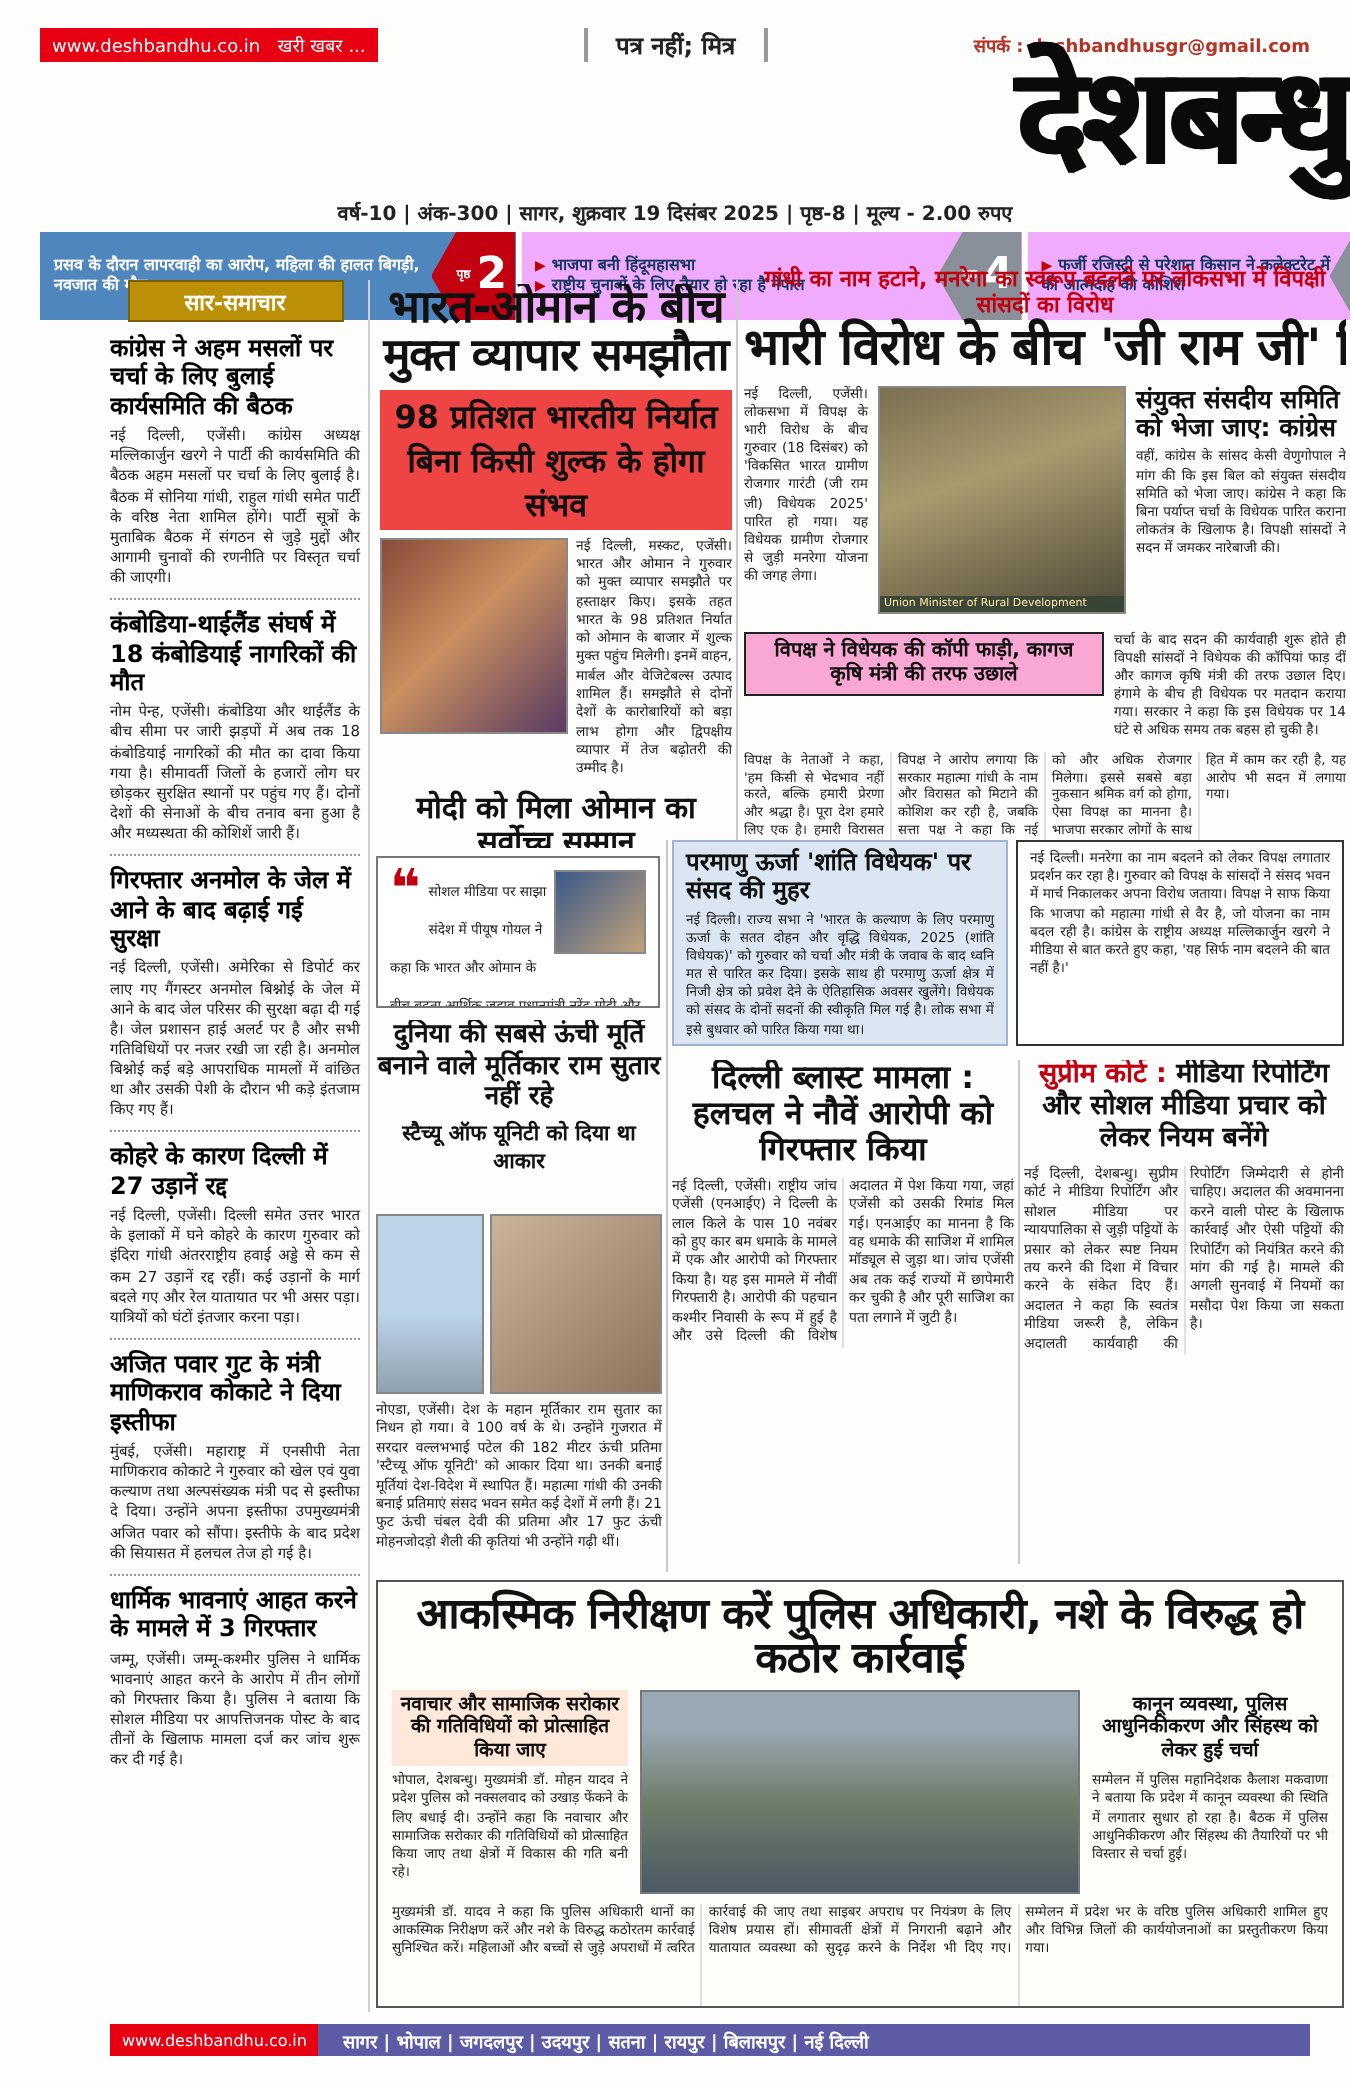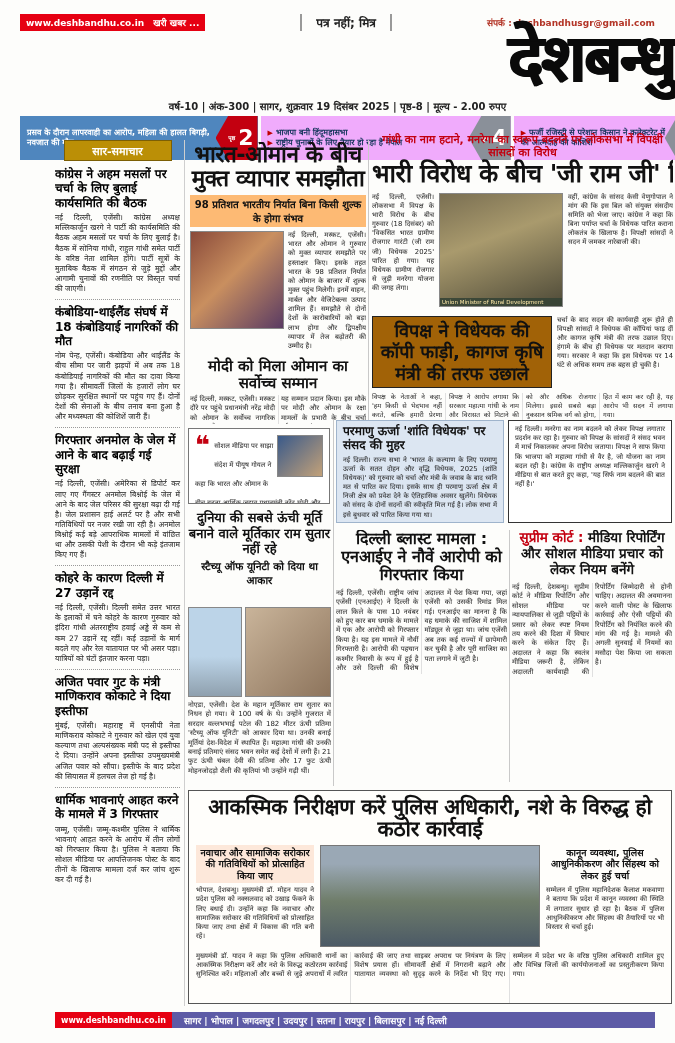--- a/index.html
+++ b/index.html
@@ -1,21 +1,21 @@
 <!DOCTYPE html>
 <html lang="hi"><head>
 <meta charset="utf-8">
 <style>
   html,body{margin:0;padding:0;background:#e8e8e4;}
   .page{position:relative;width:675px;height:1043px;margin:0 auto;background:#fdfdfb;
         font-family:"DejaVu Sans","Liberation Sans",sans-serif;color:#111;overflow:hidden;}
   
   .topstrip{position:absolute;top:12px;left:20px;right:20px;height:20px;display:flex;
             align-items:center;justify-content:space-between;font-size:9px;}
-  .sitebox{background:#e60012;color:#fff;font-weight:bold;padding:2px 6px;white-space:nowrap;}
+  .sitebox{background:#e60012;color:#fff;font-weight:normal;padding:2px 6px;white-space:nowrap;}
   .sitebox .tag{margin-left:6px;}
   .slogan{font-weight:bold;font-size:12px;color:#222;border-left:2px solid #999;border-right:2px solid #999;padding:0 14px;}
   .contact{color:#b33426;font-weight:bold;}
   
   .masthead{position:absolute;top:26px;left:0;right:0;text-align:right;}
   .masthead .title{font-size:66px;line-height:1.0;font-weight:900;color:#0a0a0a;letter-spacing:-2px;
                    text-shadow:1px 0 #0a0a0a,-1px 0 #0a0a0a;}
   .dateline{position:absolute;top:99px;left:0;right:0;text-align:center;font-size:10px;font-weight:bold;color:#222;}
   
   .teasers{position:absolute;top:116px;left:20px;right:20px;height:44px;display:flex;gap:3px;}
@@ -34,21 +34,21 @@
   .photo{position:relative;border:1px solid #888;}
   .vline{position:absolute;width:1px;background:#c9c9c9;}
   
   .sidebar{position:absolute;left:55px;top:140px;width:130px;height:866px;overflow:hidden;border-right:1px solid #cfcfcf;padding-right:4px;box-sizing:border-box;}
   .sidebar-title{margin:0 auto 6px;width:106px;text-align:center;background:#bb8f06;color:#fff;
                  font-weight:bold;font-size:11px;padding:2px 0;border:1px solid #7c5f04;}
   .sb-head{font-size:12px;font-weight:bold;line-height:1.2;margin:2px 0 3px;color:#000;}
   
   .lead{position:absolute;left:190px;top:142px;width:176px;height:282px;overflow:hidden;}
   .lead-head{font-size:22.5px;font-weight:900;text-align:center;line-height:1.08;letter-spacing:-0.5px;margin:0 0 4px;}
-  .lead-sub{background:#fdba74;font-size:10px;font-weight:bold;text-align:center;padding:2px 2px;margin-bottom:4px;}
+  .lead-sub{background:#ef4444;font-size:16px;font-weight:bold;text-align:center;padding:2px 2px;margin-bottom:4px;}
   .lead-row{display:flex;gap:4px;}
   .lead-photo{width:92px;height:96px;flex:none;background:linear-gradient(135deg,#8a4a3a,#c98f5f 45%,#5a3b63);}
   .honour-head{font-size:15px;font-weight:900;text-align:center;line-height:1.15;margin:6px 0 3px;}
   .cols2{column-count:2;column-gap:6px;column-rule:1px solid #e0e0e0;}
   .cols3{column-count:3;column-gap:7px;column-rule:1px solid #e0e0e0;}
   .cols4{column-count:4;column-gap:7px;column-rule:1px solid #e0e0e0;}
   
   .quotebox{position:absolute;left:188px;top:428px;width:142px;height:76px;border:1px solid #777;
             padding:4px 6px;box-sizing:border-box;overflow:hidden;background:#fff;}
   .qmark{float:left;color:#c30010;font-size:26px;line-height:0.8;margin:2px 4px 0 0;font-weight:900;}
@@ -57,21 +57,21 @@
   .parl{position:absolute;left:372px;top:133px;width:301px;height:287px;overflow:hidden;}
   .kicker{color:#c30010;font-weight:bold;font-size:11px;text-align:center;line-height:1.2;margin-bottom:2px;}
   .parl-head{font-size:25px;font-weight:900;text-align:center;line-height:1.05;letter-spacing:-0.5px;margin:1px 0 5px;white-space:nowrap;}
   .parl-row1{display:flex;gap:5px;height:118px;}
   .parl-col1{width:62px;flex:none;font-size:6.8px;}
   .parl-photo{width:122px;height:112px;flex:none;background:linear-gradient(160deg,#7a6f52,#a99a6d 40%,#4e4a38);}
   .parl-cap{position:absolute;left:0;right:0;bottom:0;background:rgba(52,66,52,.88);color:#ffe9a8;font-size:5.5px;padding:1px 2px;}
   .parl-col3{flex:1;}
   .parl-sub{font-size:12.5px;font-weight:900;line-height:1.15;margin:0 0 3px;}
   .parl-row2{display:flex;gap:5px;margin-top:5px;align-items:flex-start;}
-  .subbox{border:1.5px solid #222;padding:3px 5px;font-size:18px;font-weight:900;line-height:1.2;text-align:center;width:168px;flex:none;background:#a16207;}
+  .subbox{border:1.5px solid #222;padding:3px 5px;font-size:10px;font-weight:900;line-height:1.2;text-align:center;width:168px;flex:none;background:#f9a8d4;}
   .parl-body2{margin-top:5px;height:92px;overflow:hidden;}
   
   .nukebox{position:absolute;left:336px;top:420px;width:168px;height:103px;background:#dce6f2;border:1px solid #9fb4cc;
            padding:4px 6px;box-sizing:border-box;overflow:hidden;}
   .marchbox{position:absolute;left:508px;top:420px;width:164px;height:103px;background:#fff;border:1.5px solid #333;
             padding:4px 6px;box-sizing:border-box;overflow:hidden;}
   .boxhead{font-size:12px;font-weight:900;line-height:1.15;margin:0 0 3px;}
   .boxhead.center{text-align:center;}
   
   .sculptor{position:absolute;left:188px;top:510px;width:143px;height:276px;overflow:hidden;}
@@ -199,20 +199,21 @@
 
   <div class="parl">
     <div class="kicker">गांधी का नाम हटाने, मनरेगा का स्वरूप बदलने पर लोकसभा में विपक्षी सांसदों का विरोध</div>
     <h1 class="parl-head">भारी विरोध के बीच 'जी राम जी' बिल पास</h1>
     <div class="parl-row1">
       <div class="parl-col1 body-sm">नई दिल्ली, एजेंसी। लोकसभा में विपक्ष के भारी विरोध के बीच गुरुवार (18 दिसंबर) को 'विकसित भारत ग्रामीण रोजगार गारंटी (जी राम जी) विधेयक 2025' पारित हो गया। यह विधेयक ग्रामीण रोजगार से जुड़ी मनरेगा योजना की जगह लेगा।</div>
       <div class="photo parl-photo">
         <div class="parl-cap">Union Minister of Rural Development</div>
       </div>
       <div class="parl-col3">
+        <div class="parl-sub">संयुक्त संसदीय समिति को भेजा जाए: कांग्रेस</div>
         <div class="body-sm" style="font-size:6.8px">वहीं, कांग्रेस के सांसद केसी वेणुगोपाल ने मांग की कि इस बिल को संयुक्त संसदीय समिति को भेजा जाए। कांग्रेस ने कहा कि बिना पर्याप्त चर्चा के विधेयक पारित कराना लोकतंत्र के खिलाफ है। विपक्षी सांसदों ने सदन में जमकर नारेबाजी की।</div>
       </div>
     </div>
     <div class="parl-row2">
       <div class="subbox">विपक्ष ने विधेयक की कॉपी फाड़ी, कागज कृषि मंत्री की तरफ उछाले</div>
       <div class="body-sm" style="font-size:6.8px">चर्चा के बाद सदन की कार्यवाही शुरू होते ही विपक्षी सांसदों ने विधेयक की कॉपियां फाड़ दीं और कागज कृषि मंत्री की तरफ उछाल दिए। हंगामे के बीच ही विधेयक पर मतदान कराया गया। सरकार ने कहा कि इस विधेयक पर 14 घंटे से अधिक समय तक बहस हो चुकी है।</div>
     </div>
     <div class="parl-body2 body-sm cols4" style="font-size:6.6px">विपक्ष के नेताओं ने कहा, 'हम किसी से भेदभाव नहीं करते, बल्कि हमारी प्रेरणा और श्रद्धा है। पूरा देश हमारे लिए एक है। हमारी विरासत संपन्न और संस्कृति समृद्ध है।' विपक्ष ने आरोप लगाया कि सरकार महात्मा गांधी के नाम और विरासत को मिटाने की कोशिश कर रही है, जबकि सत्ता पक्ष ने कहा कि नई योजना से गांव के गरीब लोगों को और अधिक रोजगार मिलेगा। इससे सबसे बड़ा नुकसान श्रमिक वर्ग को होगा, ऐसा विपक्ष का मानना है। भाजपा सरकार लोगों के साथ अन्याय कर रही है और अपने हित में काम कर रही है, यह आरोप भी सदन में लगाया गया।</div>
   </div>
 
@@ -229,21 +230,21 @@
     <h2 class="sc-head">दुनिया की सबसे ऊंची मूर्ति बनाने वाले मूर्तिकार राम सुतार नहीं रहे</h2>
     <div class="sc-sub">स्टैच्यू ऑफ यूनिटी को दिया था आकार</div>
     <div class="sc-photos">
       <div class="photo sc-statue"></div>
       <div class="photo sc-port"></div>
     </div>
     <div class="body-sm" style="font-size:7px">नोएडा, एजेंसी। देश के महान मूर्तिकार राम सुतार का निधन हो गया। वे 100 वर्ष के थे। उन्होंने गुजरात में सरदार वल्लभभाई पटेल की 182 मीटर ऊंची प्रतिमा 'स्टैच्यू ऑफ यूनिटी' को आकार दिया था। उनकी बनाई मूर्तियां देश-विदेश में स्थापित हैं। महात्मा गांधी की उनकी बनाई प्रतिमाएं संसद भवन समेत कई देशों में लगी हैं। 21 फुट ऊंची चंबल देवी की प्रतिमा और 17 फुट ऊंची मोहनजोदड़ो शैली की कृतियां भी उन्होंने गढ़ी थीं।</div>
   </div>
 
   <div class="blast">
-    <h2 class="blast-head">दिल्ली ब्लास्ट मामला : एनआईए ने नौवें आरोपी को गिरफ्तार किया</h2>
+    <h2 class="blast-head">दिल्ली ब्लास्ट मामला : हलचल ने नौवें आरोपी को गिरफ्तार किया</h2>
     <div class="body-sm cols2" style="font-size:7px">नई दिल्ली, एजेंसी। राष्ट्रीय जांच एजेंसी (एनआईए) ने दिल्ली के लाल किले के पास 10 नवंबर को हुए कार बम धमाके के मामले में एक और आरोपी को गिरफ्तार किया है। यह इस मामले में नौवीं गिरफ्तारी है। आरोपी की पहचान कश्मीर निवासी के रूप में हुई है और उसे दिल्ली की विशेष अदालत में पेश किया गया, जहां एजेंसी को उसकी रिमांड मिल गई। एनआईए का मानना है कि वह धमाके की साजिश में शामिल मॉड्यूल से जुड़ा था। जांच एजेंसी अब तक कई राज्यों में छापेमारी कर चुकी है और पूरी साजिश का पता लगाने में जुटी है।</div>
   </div>
 
   <div class="court">
     <h2 class="court-head"><span class="red">सुप्रीम कोर्ट :</span> <span>मीडिया रिपोर्टिंग और सोशल मीडिया प्रचार को लेकर नियम बनेंगे</span></h2>
     <div class="body-sm cols2" style="font-size:7px">नई दिल्ली, देशबन्धु। सुप्रीम कोर्ट ने मीडिया रिपोर्टिंग और सोशल मीडिया पर न्यायपालिका से जुड़ी पट्टियों के प्रसार को लेकर स्पष्ट नियम तय करने की दिशा में विचार करने के संकेत दिए हैं। अदालत ने कहा कि स्वतंत्र मीडिया जरूरी है, लेकिन अदालती कार्यवाही की रिपोर्टिंग जिम्मेदारी से होनी चाहिए। अदालत की अवमानना करने वाली पोस्ट के खिलाफ कार्रवाई और ऐसी पट्टियों की रिपोर्टिंग को नियंत्रित करने की मांग की गई है। मामले की अगली सुनवाई में नियमों का मसौदा पेश किया जा सकता है।</div>
   </div>
 
   <div class="police">
     <h1 class="pol-head">आकस्मिक निरीक्षण करें पुलिस अधिकारी, नशे के विरुद्ध हो कठोर कार्रवाई</h1>

